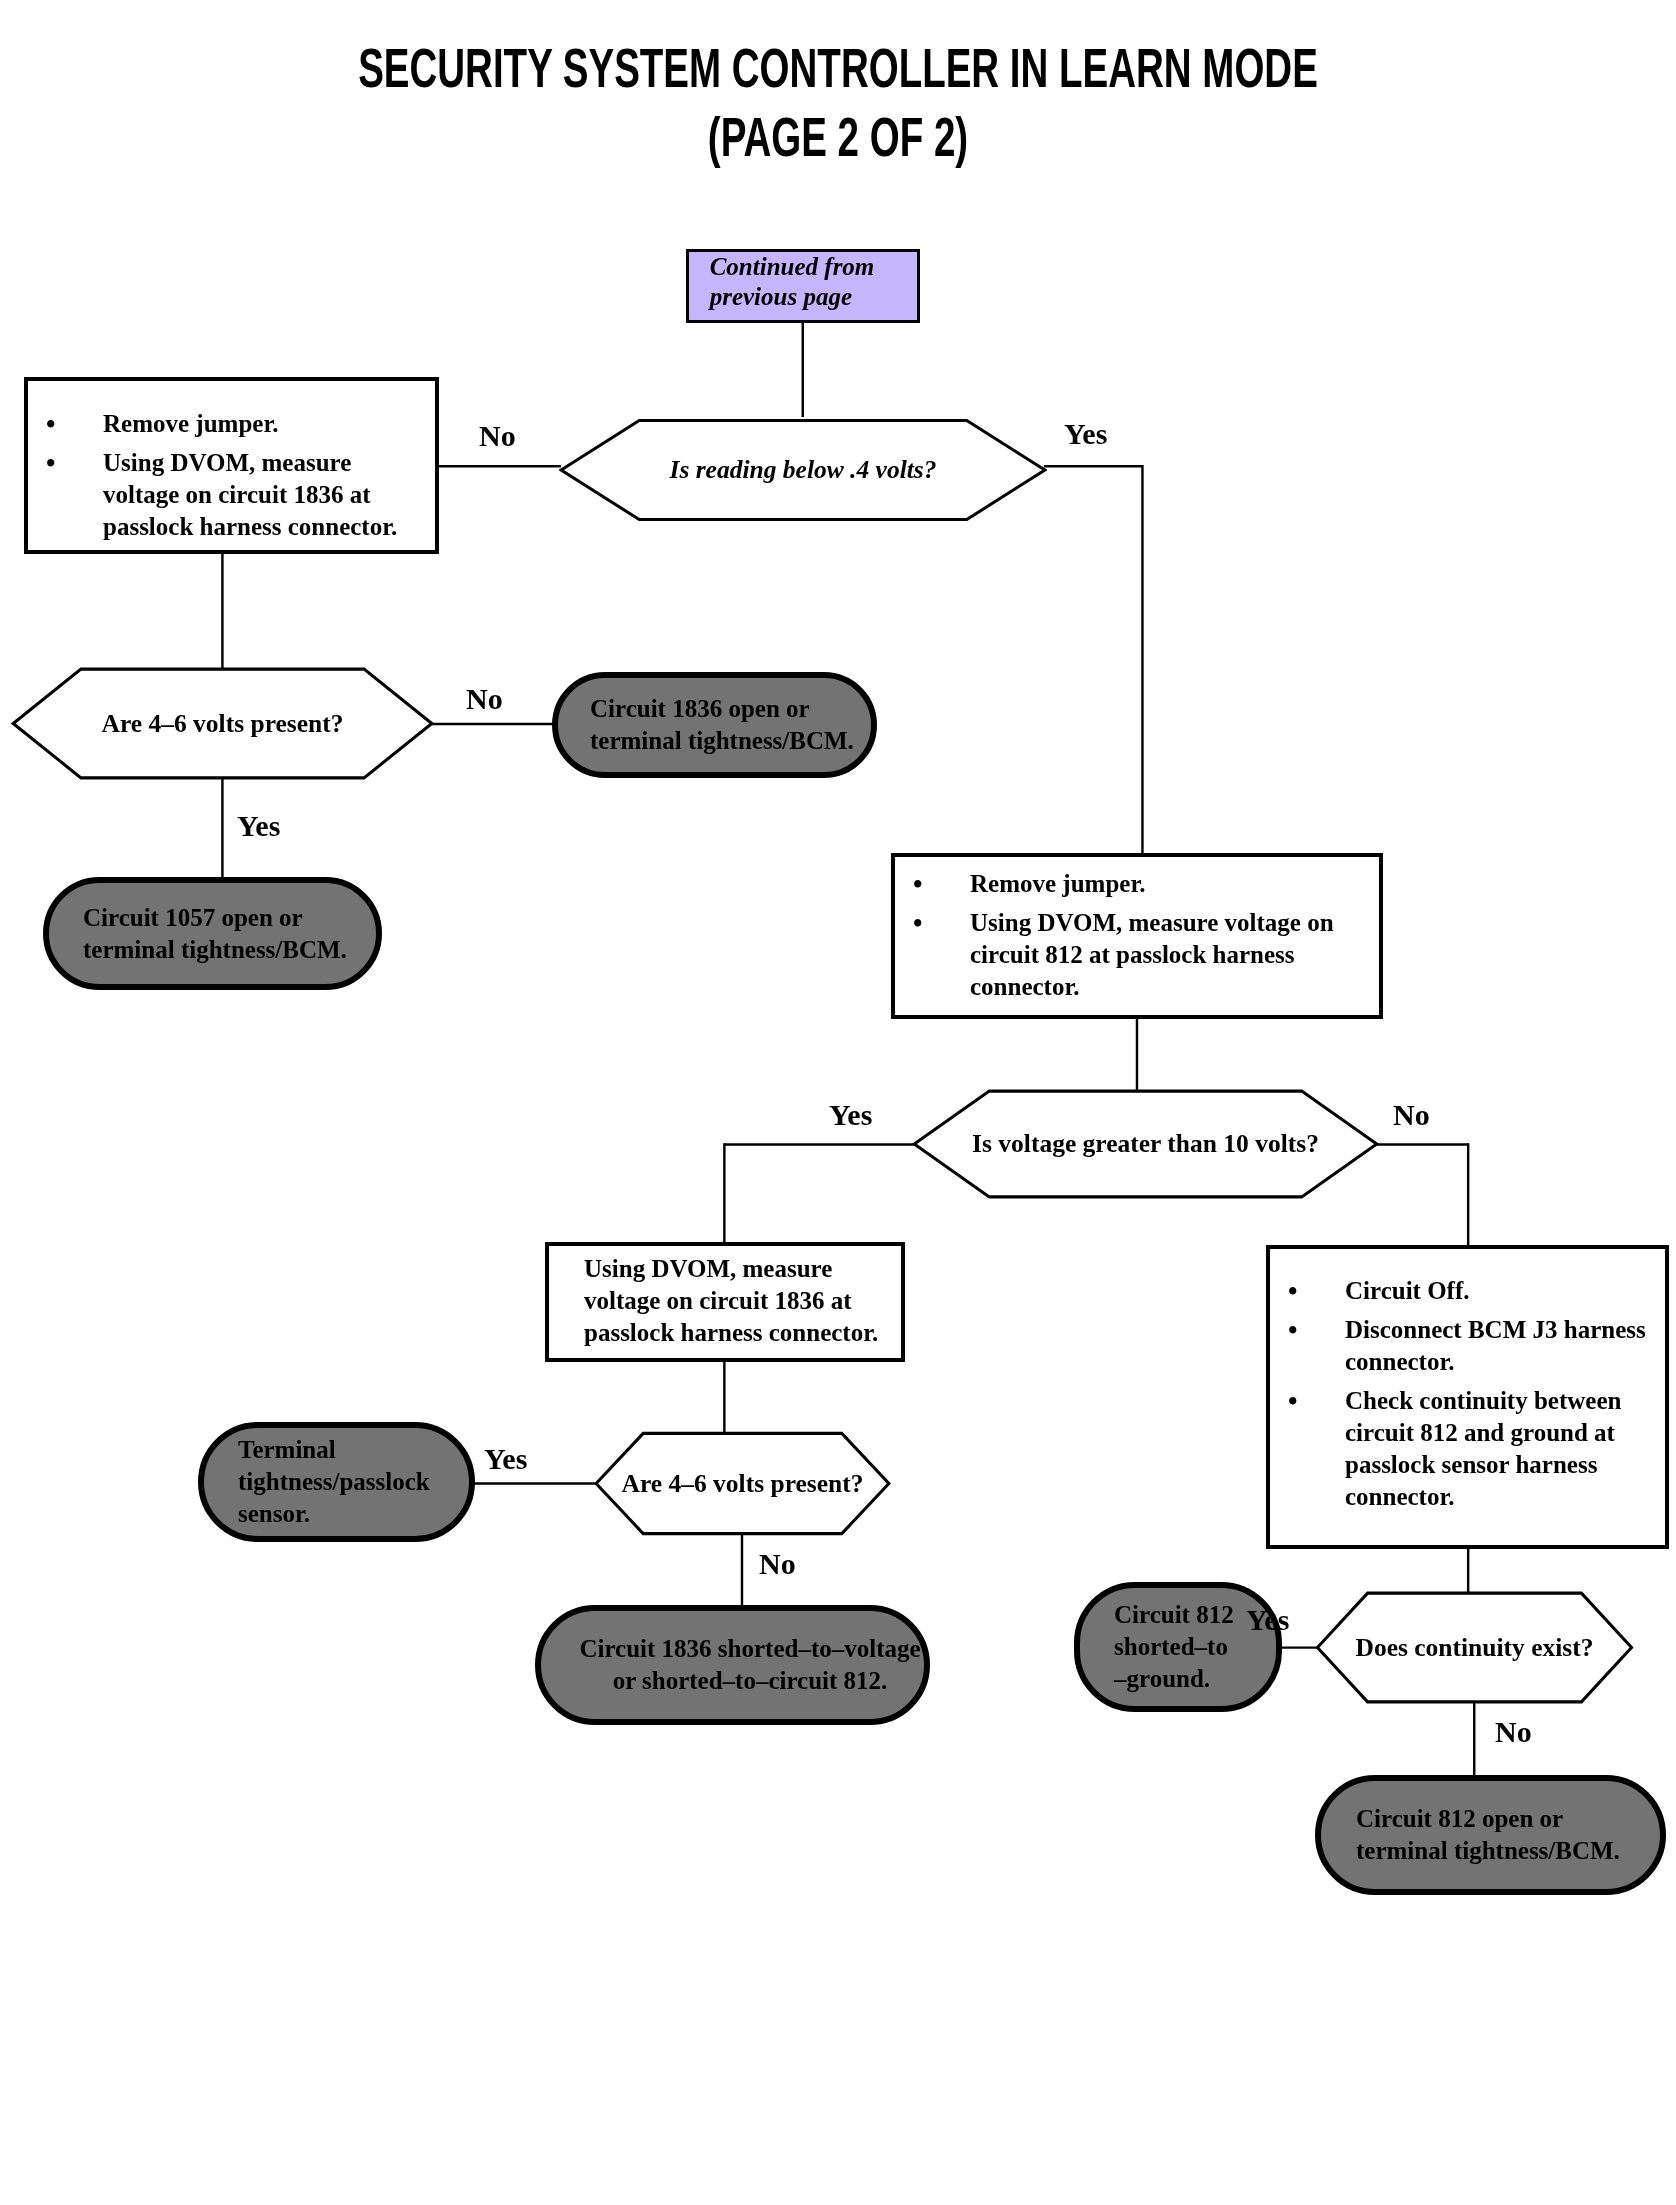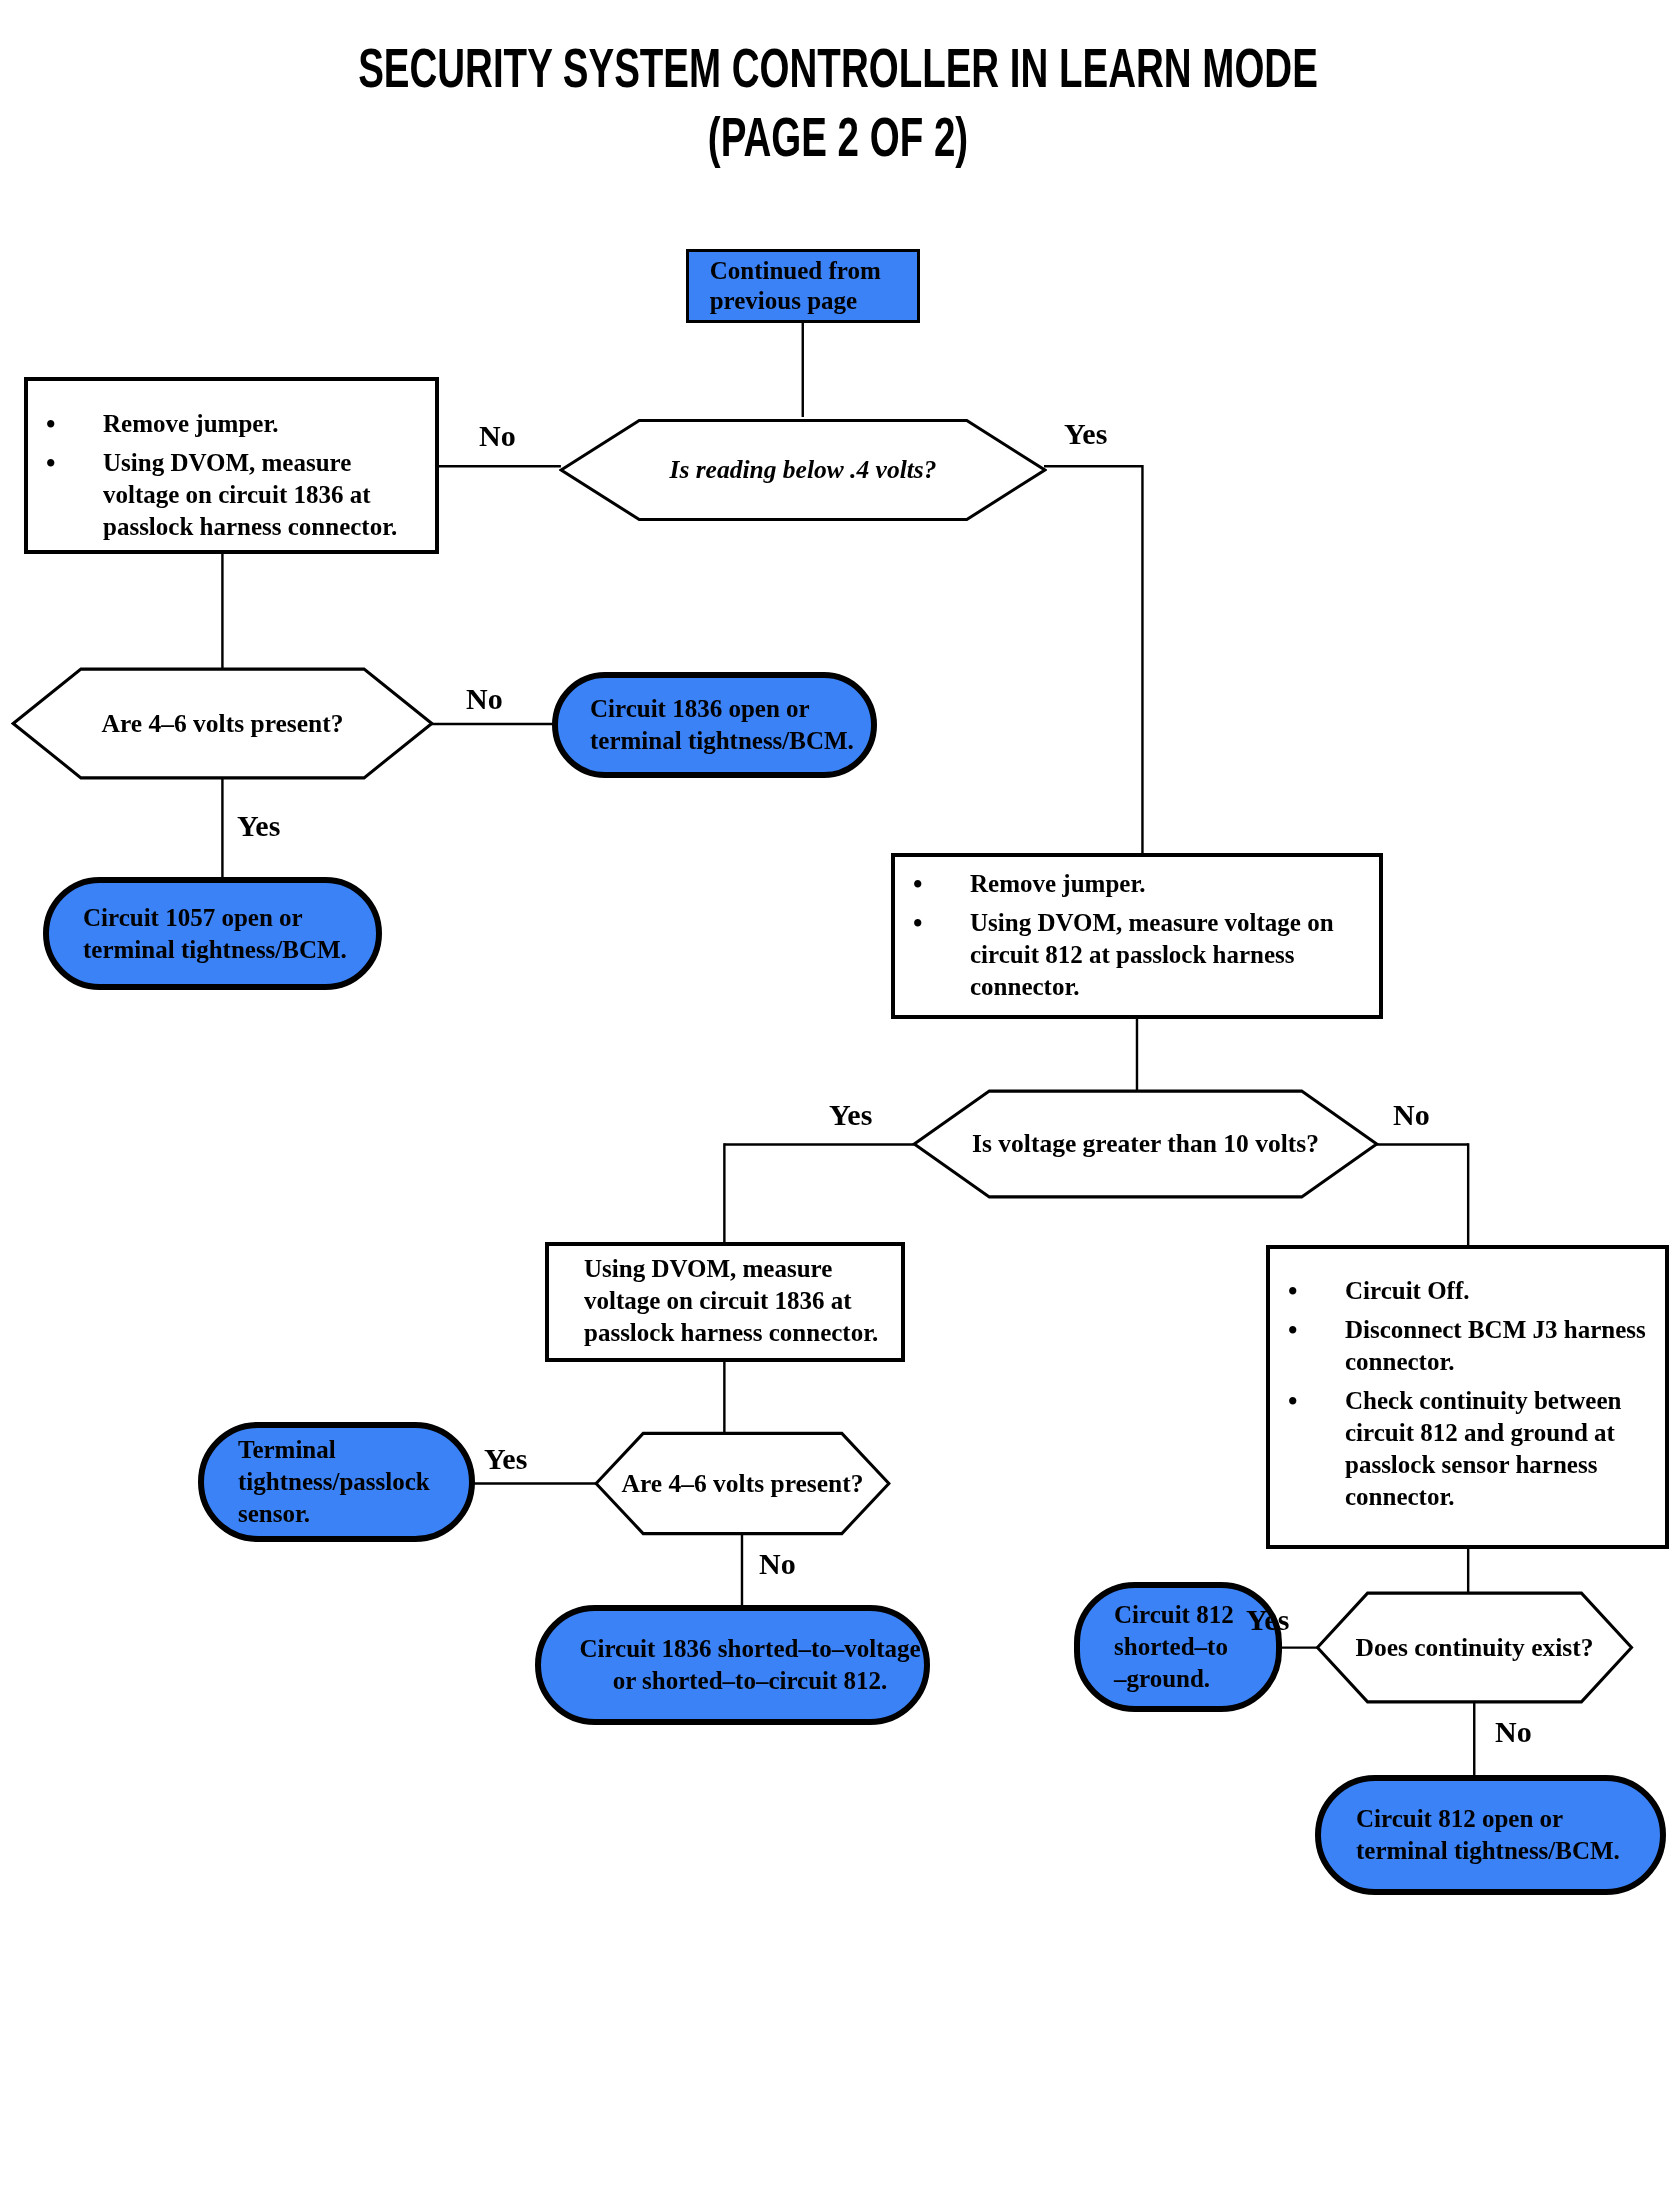--- a/index.html
+++ b/index.html
@@ -5,25 +5,25 @@
   html,body{margin:0;padding:0;background:#ffffff;}
   #canvas{position:relative;width:1676px;height:2205px;background:#ffffff;color:#000;
           font-family:"Liberation Serif","DejaVu Serif",serif;overflow:hidden;}
   .title{position:absolute;left:0;top:34px;width:1676px;text-align:center;
          font-family:"Liberation Sans","DejaVu Sans",sans-serif;font-weight:bold;
          font-size:55px;line-height:69px;}
   .title .tl{transform:scaleX(0.70);transform-origin:50% 50%;white-space:nowrap;}
   #wires{position:absolute;left:0;top:0;}
   .pbox{position:absolute;box-sizing:border-box;border:4.3px solid #000;background:#fff;
         font-size:25px;font-weight:bold;line-height:32px;}
-  .cbox{position:absolute;box-sizing:border-box;border:3.6px solid #000;background:#3b82f6;
+  .cbox{position:absolute;box-sizing:border-box;border:3.6px solid #000;background:#c4b5fd;
         font-size:25px;font-weight:bold;line-height:30px;
-        display:flex;flex-direction:column;justify-content:center;}
+        display:flex;flex-direction:column;font-style:italic;}
   .term{position:absolute;box-sizing:border-box;border:6.7px solid #000;border-radius:61px;
-        background:#3b82f6;font-size:25px;font-weight:bold;line-height:32px;
+        background:#737373;font-size:25px;font-weight:bold;line-height:32px;
         display:flex;flex-direction:column;justify-content:center;}
   .hex{position:absolute;}
   .hex svg{position:absolute;left:0;top:0;width:100%;height:100%;}
   .hextext{position:absolute;left:0;top:0;right:0;bottom:0;display:flex;align-items:center;
            justify-content:center;font-size:25.5px;font-weight:bold;white-space:nowrap;}
   .tline{white-space:nowrap;}
   .brow{display:flex;align-items:flex-start;padding-left:18px;}
   .brow + .brow{margin-top:7.3px;}
   .bdot{flex:0 0 57px;width:57px;font-size:27px;}
   .lbl{position:absolute;font-size:30px;font-weight:bold;line-height:30px;}

